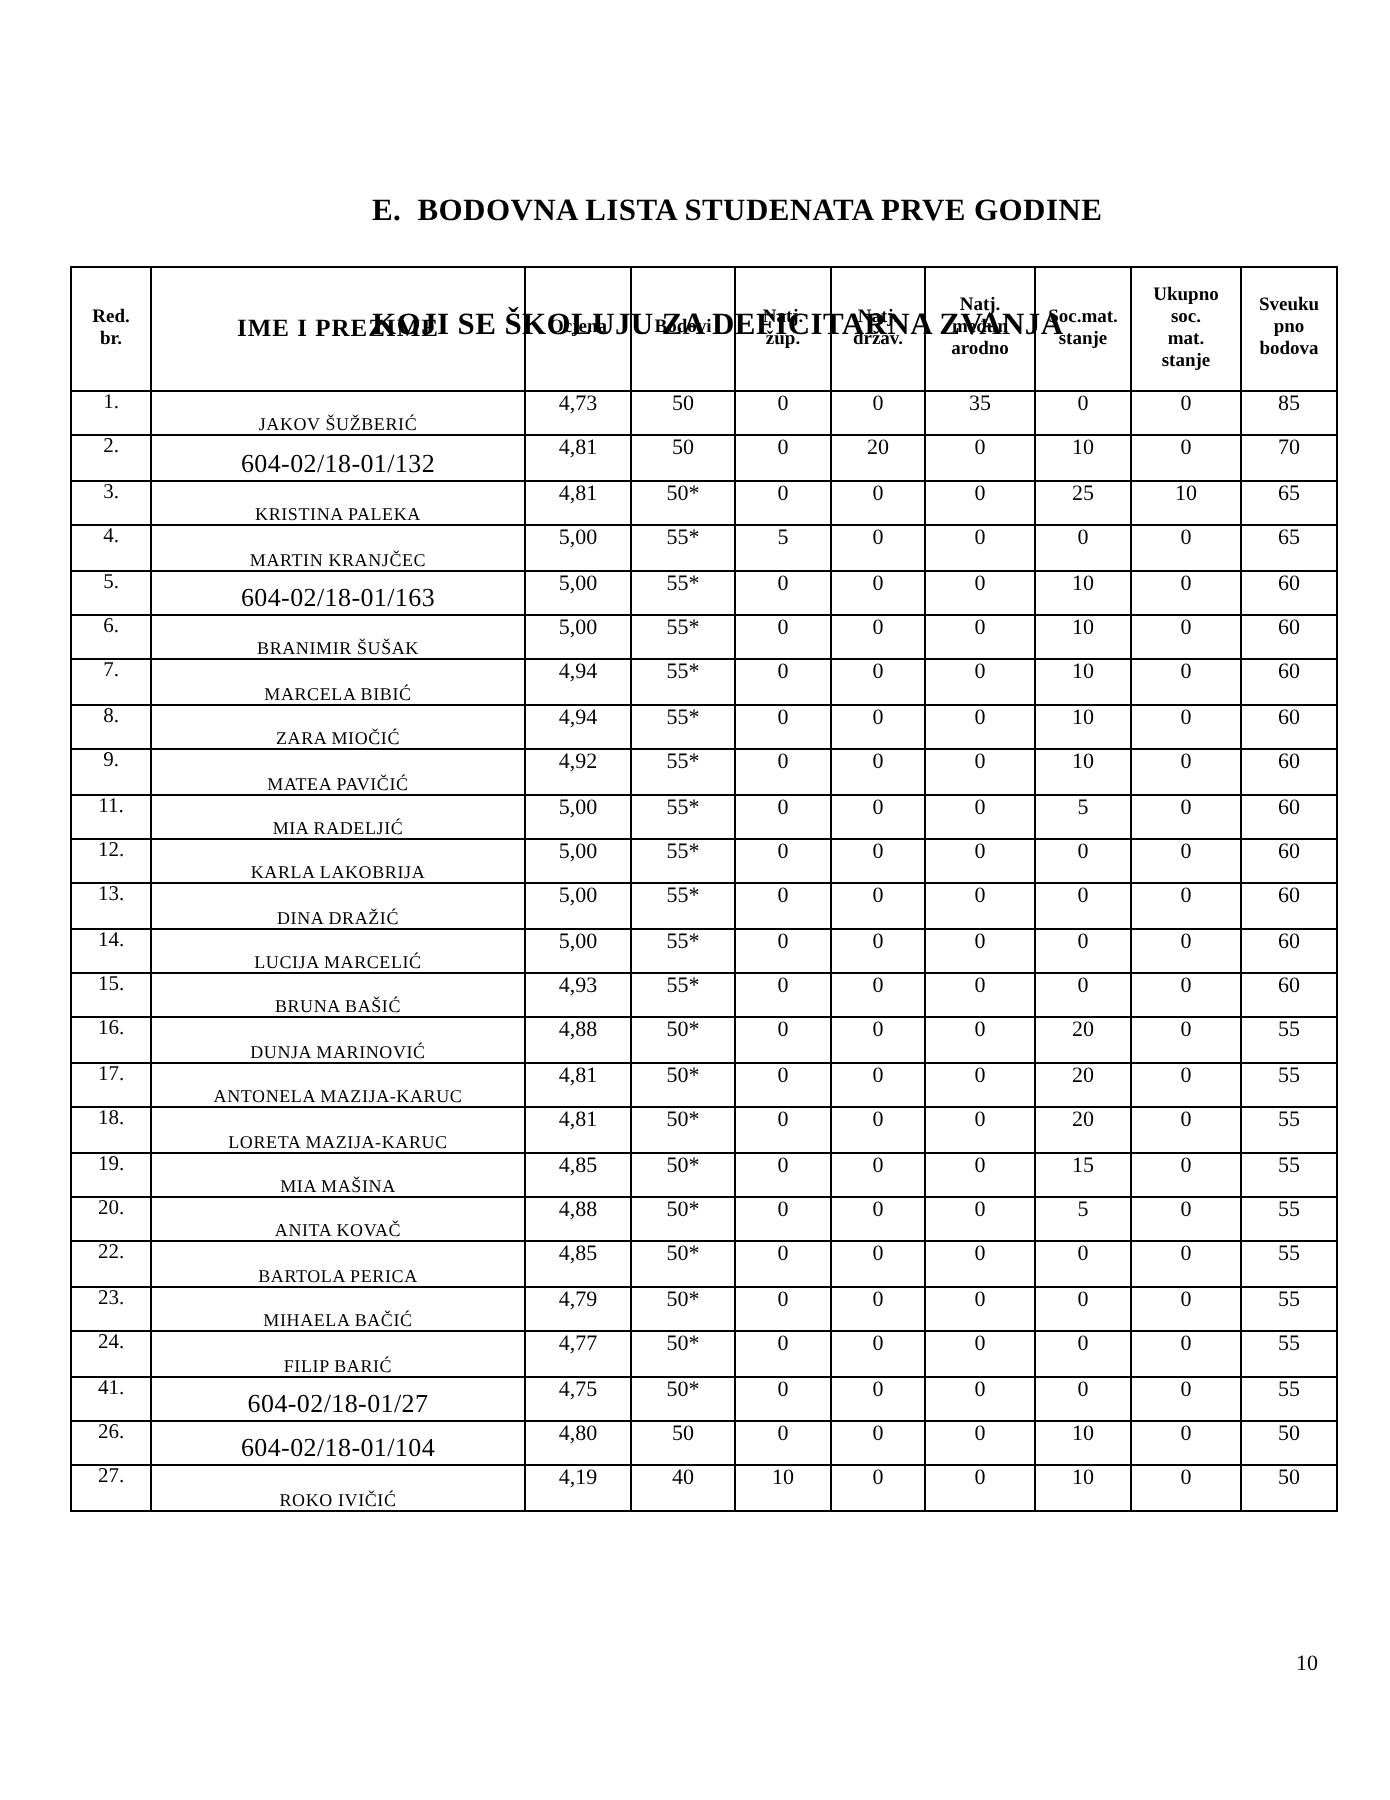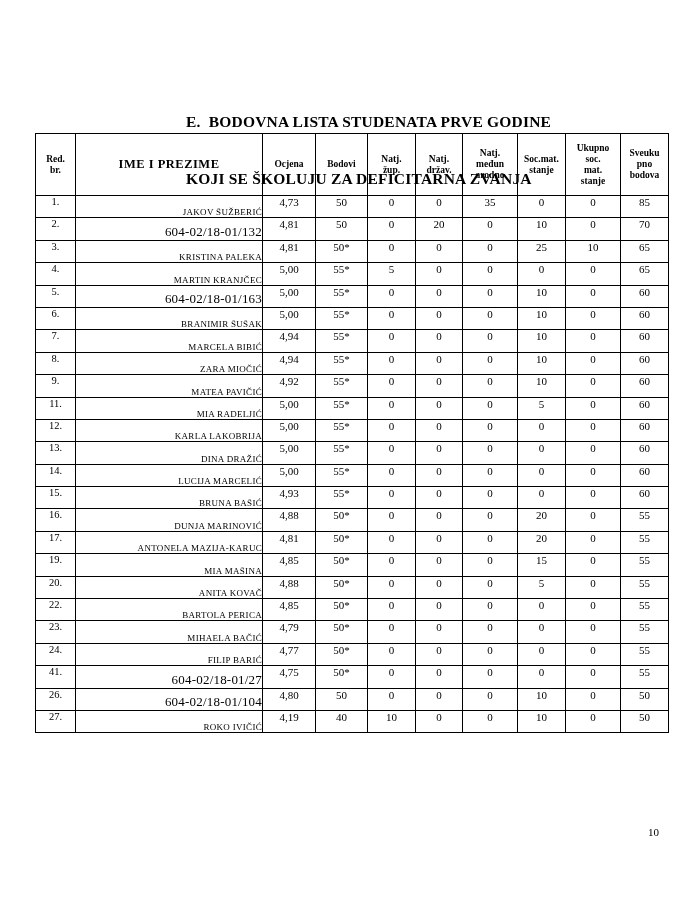--- a/index.html
+++ b/index.html
@@ -11,21 +11,21 @@
     width: 695px;
     height: 900px;
     position: relative;
     font-family: "Liberation Serif", "DejaVu Serif", serif;
     color: #000;
     overflow: hidden;
   }
   .doc-title {
     position: absolute;
     left: 186px;
-    top: 74px;
+    top: 58px;
     font-weight: bold;
     font-size: 15.5px;
     line-height: 19px;
     white-space: pre;
     letter-spacing: 0.2px;
   }
   table.score-table {
     position: absolute;
     left: 35px;
     top: 133px;
@@ -55,21 +55,21 @@
   }
   td.num-cell {
     font-size: 10.5px;
     text-align: center;
     vertical-align: top;
     padding-top: 2px;
   }
   td.name-cell {
     font-size: 9px;
     letter-spacing: 0.3px;
-    text-align: right;
+    text-align: center;
     vertical-align: bottom;
     padding-left: 6px;
     padding-bottom: 3px;
     white-space: nowrap;
   }
   td.name-cell.code {
     font-size: 13px;
     letter-spacing: 0.2px;
   }
   td.val-cell {
@@ -318,20 +318,32 @@
         <td class="val-cell">4,81</td>
         <td class="val-cell">50*</td>
         <td class="val-cell">0</td>
         <td class="val-cell">0</td>
         <td class="val-cell">0</td>
         <td class="val-cell">20</td>
         <td class="val-cell">0</td>
         <td class="val-cell">55</td>
       </tr>
       <tr>
+        <td class="num-cell">18.</td>
+        <td class="name-cell">LORETA MAZIJA-KARUC</td>
+        <td class="val-cell">4,81</td>
+        <td class="val-cell">50*</td>
+        <td class="val-cell">0</td>
+        <td class="val-cell">0</td>
+        <td class="val-cell">0</td>
+        <td class="val-cell">20</td>
+        <td class="val-cell">0</td>
+        <td class="val-cell">55</td>
+      </tr>
+      <tr>
         <td class="num-cell">19.</td>
         <td class="name-cell">MIA MAŠINA</td>
         <td class="val-cell">4,85</td>
         <td class="val-cell">50*</td>
         <td class="val-cell">0</td>
         <td class="val-cell">0</td>
         <td class="val-cell">0</td>
         <td class="val-cell">15</td>
         <td class="val-cell">0</td>
         <td class="val-cell">55</td>

